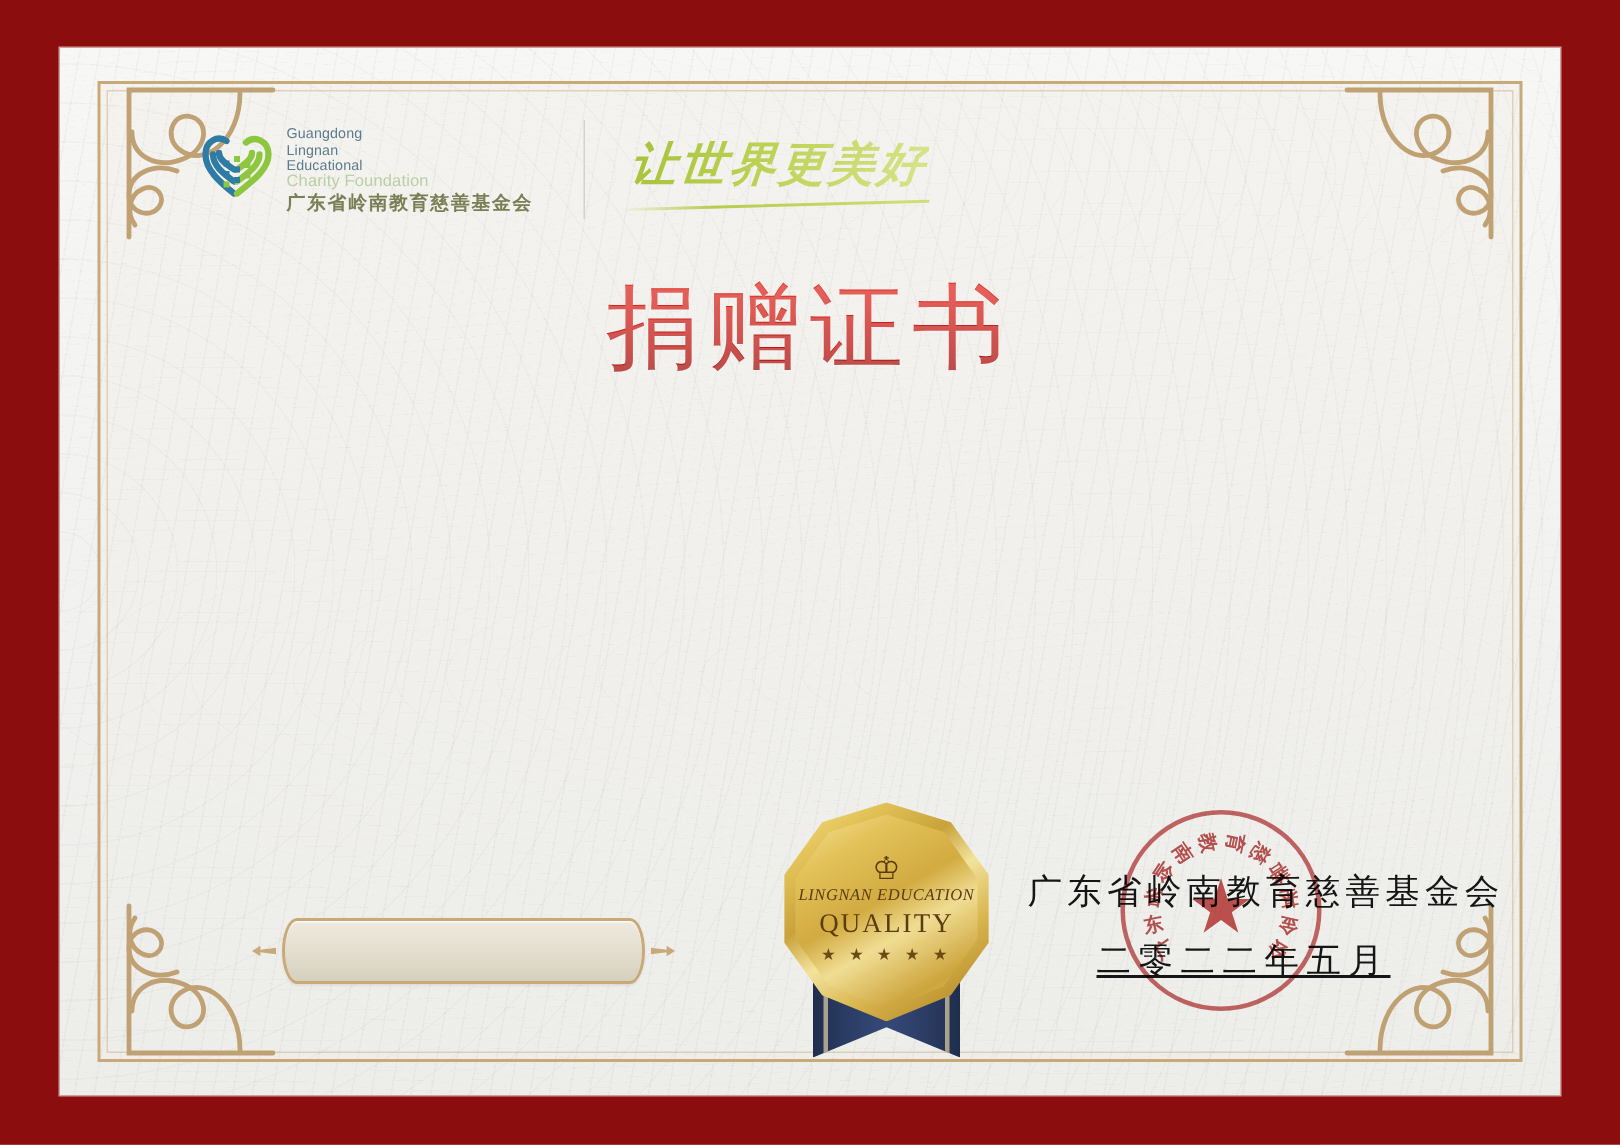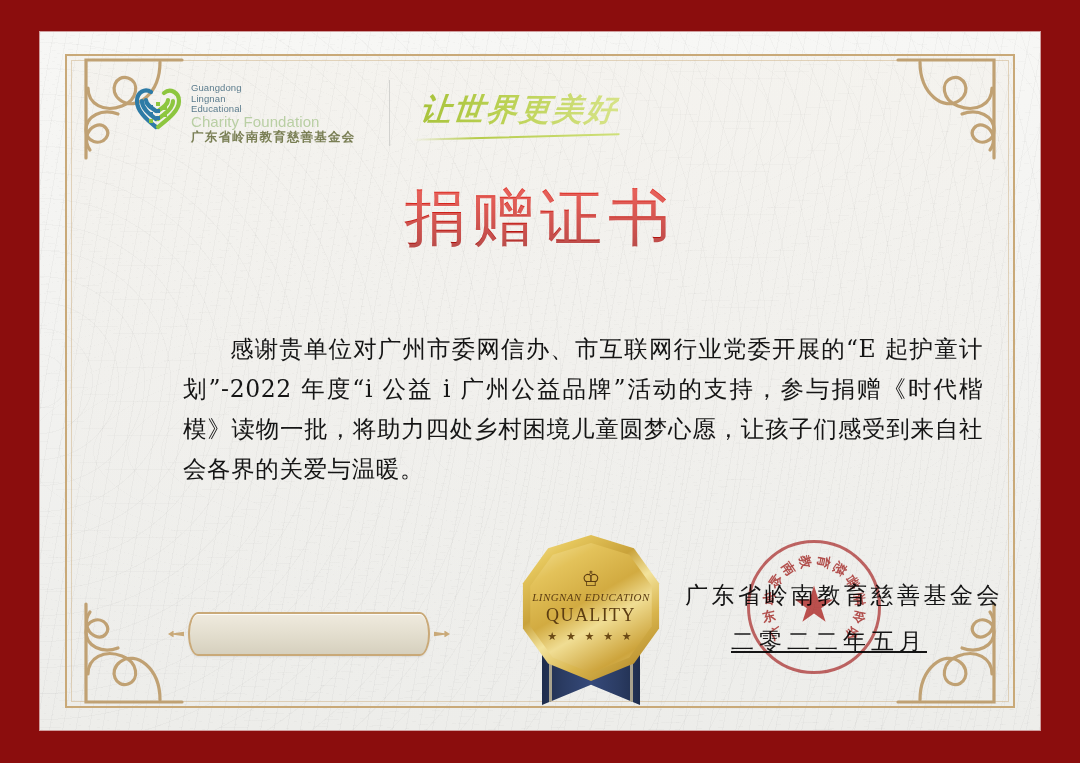--- a/index.html
+++ b/index.html
@@ -55,21 +55,21 @@
   .c-tr{right:24px;top:22px;transform:scaleX(-1);}
   .c-bl{left:24px;bottom:22px;transform:scaleY(-1);}
   .c-br{right:24px;bottom:22px;transform:scale(-1,-1);}
 
   
   .header{position:absolute;left:92px;top:48px;display:flex;align-items:center;gap:0;}
   .logo-block{display:flex;align-items:flex-start;gap:7px;}
   .logo-mark{width:52px;height:50px;flex:none;}
   .logo-text{display:flex;flex-direction:column;line-height:1.08;padding-top:2px;}
   .logo-en{font-family:"Liberation Sans",sans-serif;font-size:9.5px;color:#5b7c8d;letter-spacing:.1px;}
-  .logo-en.faded{color:#b9cfa4;font-size:15px;}
+  .logo-en.faded{color:#b9cfa4;font-size:11px;}
   .logo-cn{font-family:"Liberation Sans",sans-serif;font-size:12.5px;color:#7a7f55;letter-spacing:1.2px;font-weight:bold;margin-top:1px;}
   .divider{width:1px;height:66px;background:#d2d2cf;margin:0 30px 0 34px;}
   .tagline{
     font-size:31px;font-weight:bold;font-style:italic;
     font-family:"Liberation Serif",serif;
     background:linear-gradient(100deg,#a7c23a 0%,#bcd255 45%,#d8e48a 100%);
     -webkit-background-clip:text;background-clip:text;color:transparent;
     letter-spacing:2px;position:relative;padding-bottom:6px;
     transform:skewX(-6deg);
   }
@@ -256,21 +256,20 @@
         </div>
       </div>
       <div class="divider"></div>
       <div class="tagline">让世界更美好</div>
     </div>
 
     <div class="title">捐赠证书</div>
 
 
     <div class="body-text">
-      <p class="indent">感谢贵单位对广州市委网信办、市互联网行业党委开展的“E 起护童计划”-2022 年度“i 公益 i 广州公益品牌”活动的支持，参与捐赠《时代楷模》读物一批，将助力四处乡村困境儿童圆梦心愿，让孩子们感受到来自社会各界的关爱与温暖。</p>
     </div>
 
     <div class="medal-wrap">
       <div class="ribbon"></div>
       <div class="medal">
         <div class="medal-face">
           <div class="crown">♔</div>
           <div class="medal-l1">LINGNAN EDUCATION</div>
           <div class="medal-l2">QUALITY</div>
           <div class="medal-stars">★ ★ ★ ★ ★</div>

